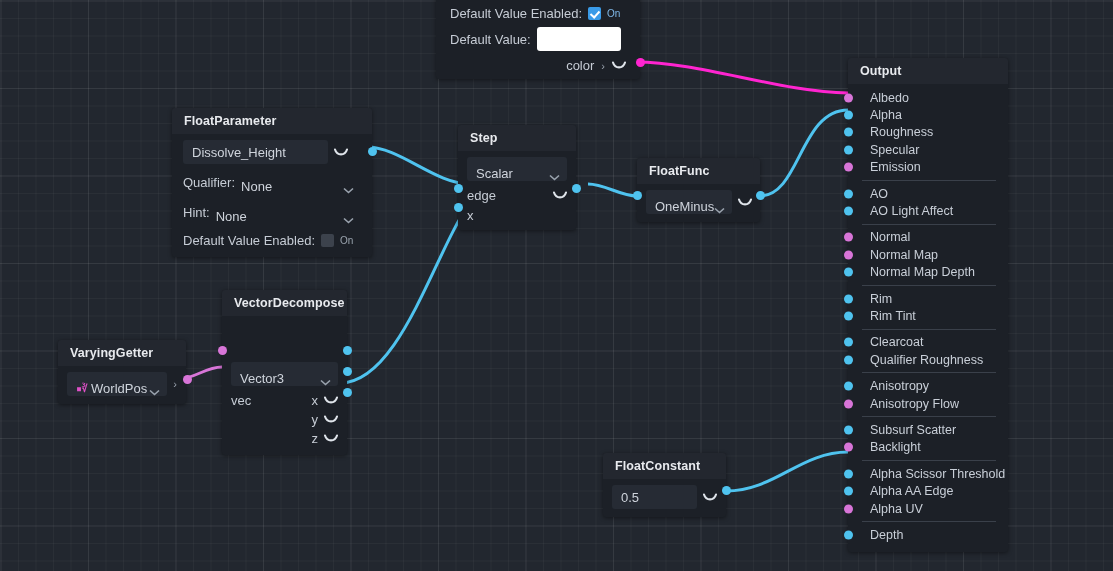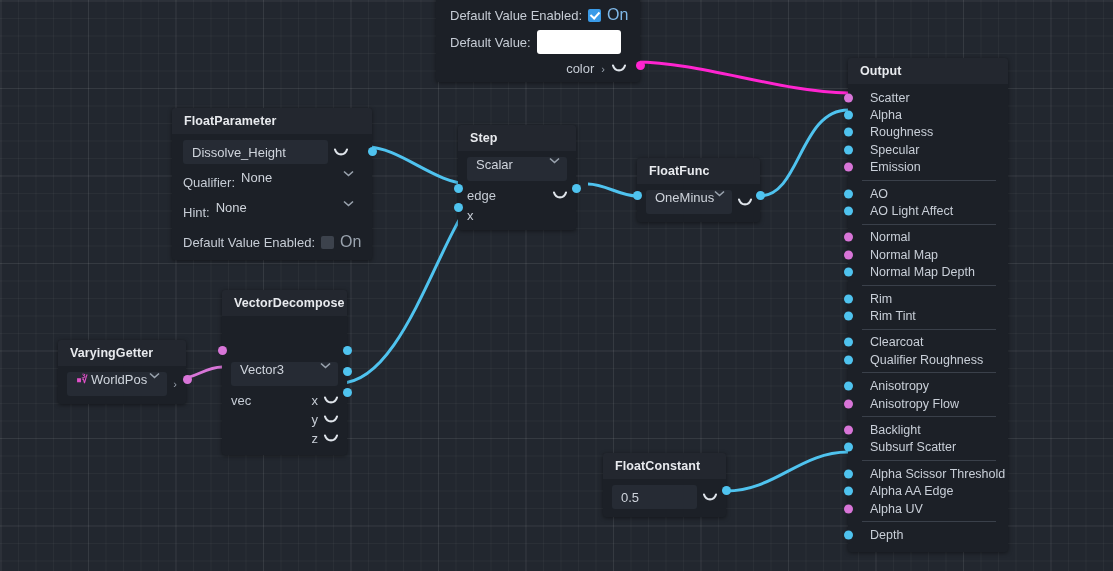--- a/index.html
+++ b/index.html
@@ -59,21 +59,21 @@
 
   .lbl { color: #c6ccd5; font-size: 13px; white-space: nowrap; }
 
   .select {
     background: #262b34;
     border-radius: 3px;
     color: #cfd4dc;
     font-size: 13px;
     height: 24px;
     display: flex;
-    align-items: flex-start;
+    align-items: flex-end;
     justify-content: space-between;
     padding: 0 7px 0 9px;
   }
   .select.flat { background: transparent; padding-left: 0; }
 
   .chev { width: 11px; height: 7px; flex: none; }
   .chev path { stroke: #9aa3ae; stroke-width: 1.6; fill: none; }
   .portcurve { width: 14px; height: 9px; flex: none; }
   .portcurve path { stroke: #dfe4ea; stroke-width: 2.1; fill: none; stroke-linecap: round; }
 
@@ -90,21 +90,21 @@
   .checkbox { width: 13px; height: 13px; border-radius: 2px; flex: none; }
   .checkbox.off { background: #3c424c; }
   .checkbox.on { background: #3a9be8; position: relative; }
   .checkbox.on::after {
     content: "";
     position: absolute; left: 3.5px; top: 1.5px;
     width: 4px; height: 7px;
     border: solid #fff; border-width: 0 2px 2px 0;
     transform: rotate(42deg);
   }
-  .on-text { font-size: 16px; }
+  .on-text { font-size: 10px; }
   .on-text.active { color: #7fb8e8; }
   .on-text.inactive { color: #9aa3ae; }
 
   
   #output-node { width: 160px; }
   #output-node .node-body { padding: 5px 0 8px 0; }
   .out-row {
     position: relative;
     height: 17.4px;
     display: flex;
@@ -330,21 +330,21 @@
       </div>
     </div>
     <span class="port cyan" style="right:-4.5px; top:33px;"></span>
   </div>
 
   <div class="node" id="output-node" style="left:848px; top:58px;">
     <div class="node-header">Output</div>
     <div class="node-body" id="output-rows">
         <div class="out-row">
           <span class="dot" style="background: rgb(216, 117, 216);"></span>
-          <span>Scatter</span>
+          <span>Albedo</span>
         </div>
         <div class="out-row">
           <span class="dot" style="background: rgb(79, 195, 239);"></span>
           <span>Alpha</span>
         </div>
         <div class="out-row">
           <span class="dot" style="background: rgb(79, 195, 239);"></span>
           <span>Roughness</span>
         </div>
         <div class="out-row">
@@ -399,27 +399,27 @@
         <div class="out-row">
           <span class="dot" style="background: rgb(79, 195, 239);"></span>
           <span>Anisotropy</span>
         </div>
         <div class="out-row">
           <span class="dot" style="background: rgb(216, 117, 216);"></span>
           <span>Anisotropy Flow</span>
         </div>
         <div class="out-sep"></div>
         <div class="out-row">
+          <span class="dot" style="background: rgb(79, 195, 239);"></span>
+          <span>Subsurf Scatter</span>
+        </div>
+        <div class="out-row">
           <span class="dot" style="background: rgb(216, 117, 216);"></span>
           <span>Backlight</span>
         </div>
-        <div class="out-row">
-          <span class="dot" style="background: rgb(79, 195, 239);"></span>
-          <span>Subsurf Scatter</span>
-        </div>
         <div class="out-sep"></div>
         <div class="out-row">
           <span class="dot" style="background: rgb(79, 195, 239);"></span>
           <span>Alpha Scissor Threshold</span>
         </div>
         <div class="out-row">
           <span class="dot" style="background: rgb(79, 195, 239);"></span>
           <span>Alpha AA Edge</span>
         </div>
         <div class="out-row">

